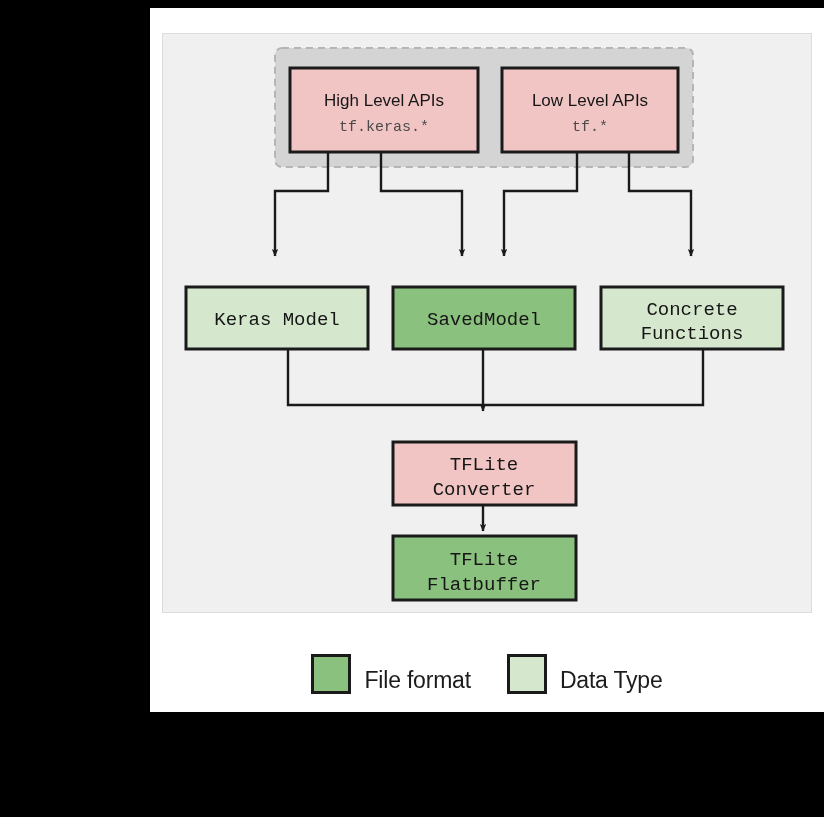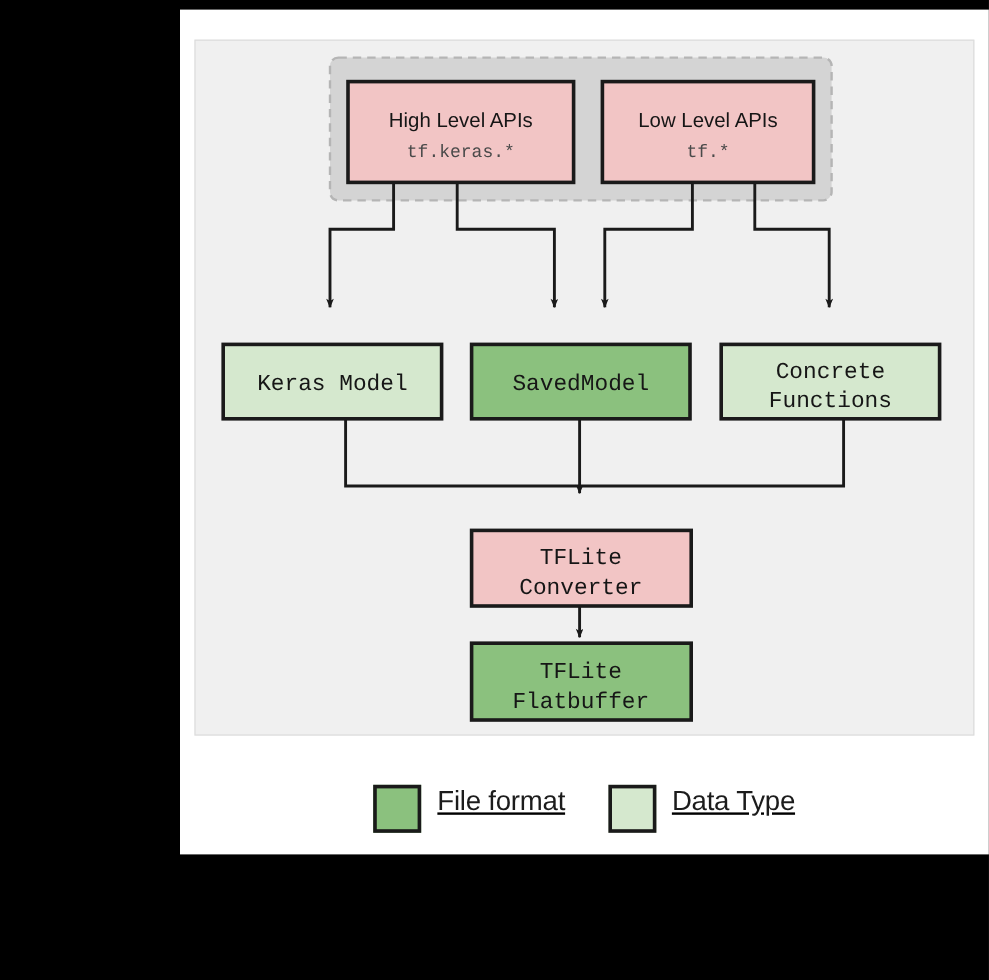--- a/index.html
+++ b/index.html
@@ -59,22 +59,21 @@
     top: 628px;
     width: 674px;
     height: 76px;
     display: flex;
     align-items: center;
     justify-content: center;
     gap: 0px;
   }
   .legend-item {
     display: flex;
-    align-items: flex-start;
-    text-decoration: underline;
+    align-items: flex-end;
   }
   .legend-item + .legend-item { margin-left: 36px; }
   .swatch {
     width: 40px;
     height: 40px;
     border: 3px solid #1a1a1a;
     box-sizing: border-box;
     flex: 0 0 auto;
   }
   .legend-label {

